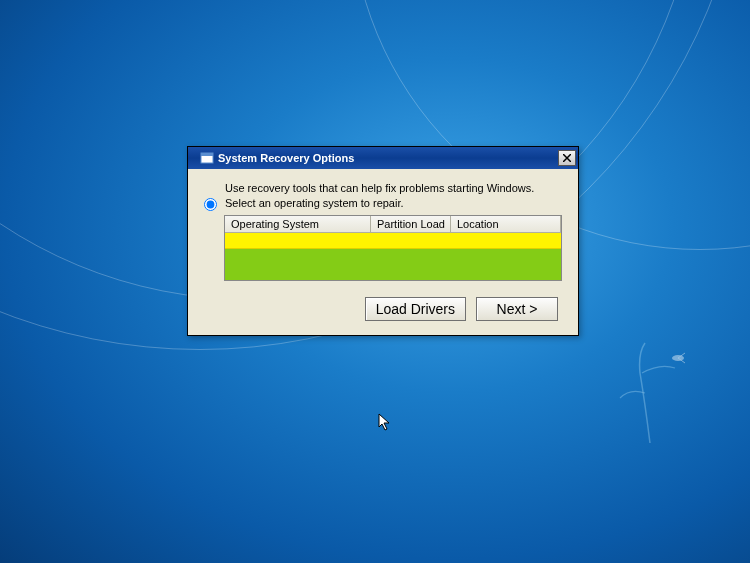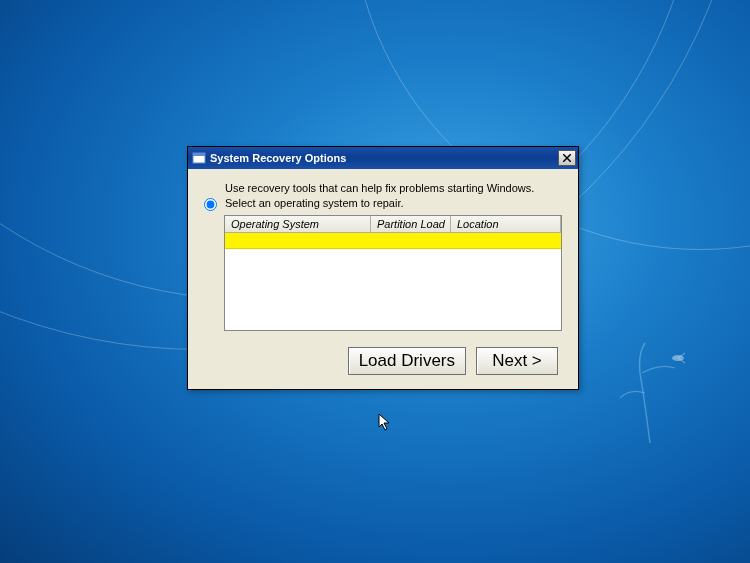--- a/index.html
+++ b/index.html
@@ -41,21 +41,21 @@
     color: #000;
   }
   .titlebar {
     height: 22px;
     background: linear-gradient(to bottom, #1a4fa8 0%, #0b3d91 50%, #1a4fa8 100%);
     display: flex;
     align-items: center;
     color: #fff;
     font-weight: bold;
     font-size: 11px;
-    padding: 0 2px 0 4px;
+    padding: 0 2px 0 12px;
   }
   .titlebar .sysicon {
     width: 14px; height: 14px;
     margin-right: 4px;
     display: inline-flex;
   }
   .titlebar .title { flex: 1; }
   .closebtn {
     width: 18px; height: 16px;
     background: linear-gradient(to bottom,#f4f4f4,#c8c8c8);
@@ -85,24 +85,23 @@
     line-height: 1.35;
   }
   .subtext {
     margin: 10px 0 10px 20px;
     line-height: 1.35;
   }
 
   .tablewrap {
     margin: 0 0 14px 20px;
     border: 1px solid #888;
-    background: #ffffff;
-    height: 116px;
+    background: #84cc16;
+    height: 66px;
     overflow: hidden;
-    font-style: italic;
   }
   .thead {
     display: flex;
     background: linear-gradient(to bottom,#f6f6f3,#e8e6da);
     border-bottom: 1px solid #b0afa0;
     font-size: 11px;
   }
   .thead .col {
     padding: 2px 6px;
     border-right: 1px solid #b0afa0;
@@ -124,21 +123,21 @@
     justify-content: flex-end;
     gap: 10px;
     margin: 16px 4px 0 0;
   }
   .winbtn {
     min-width: 82px;
     padding: 3px 10px;
     background: linear-gradient(to bottom,#fdfdfd,#e3e1d4);
     border: 1px solid #707070;
     font-family: inherit;
-    font-size: 17px;
+    font-size: 14px;
     box-shadow: inset 1px 1px 0 #fff;
     cursor: default;
   }
 
   .cursor {
     position: absolute;
     left: 378px; top: 413px;
     width: 16px; height: 20px;
     pointer-events: none;
     z-index: 10;

